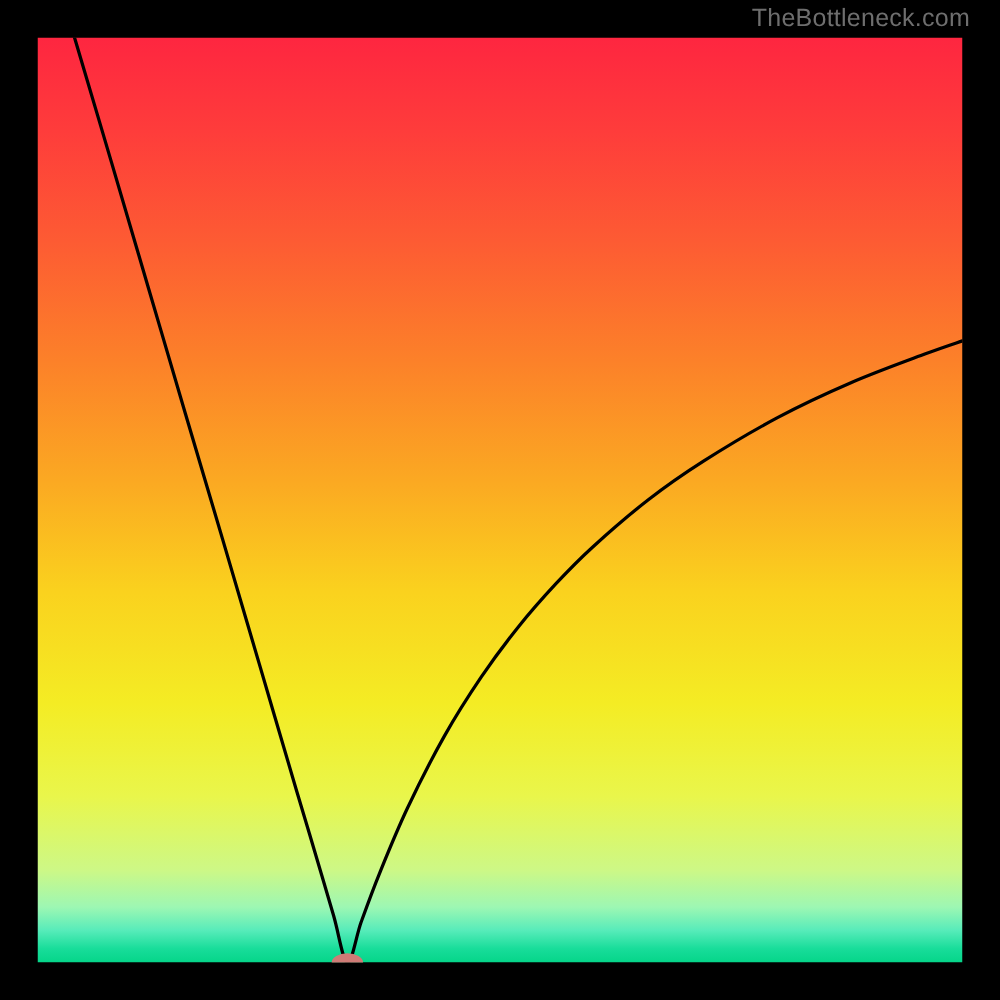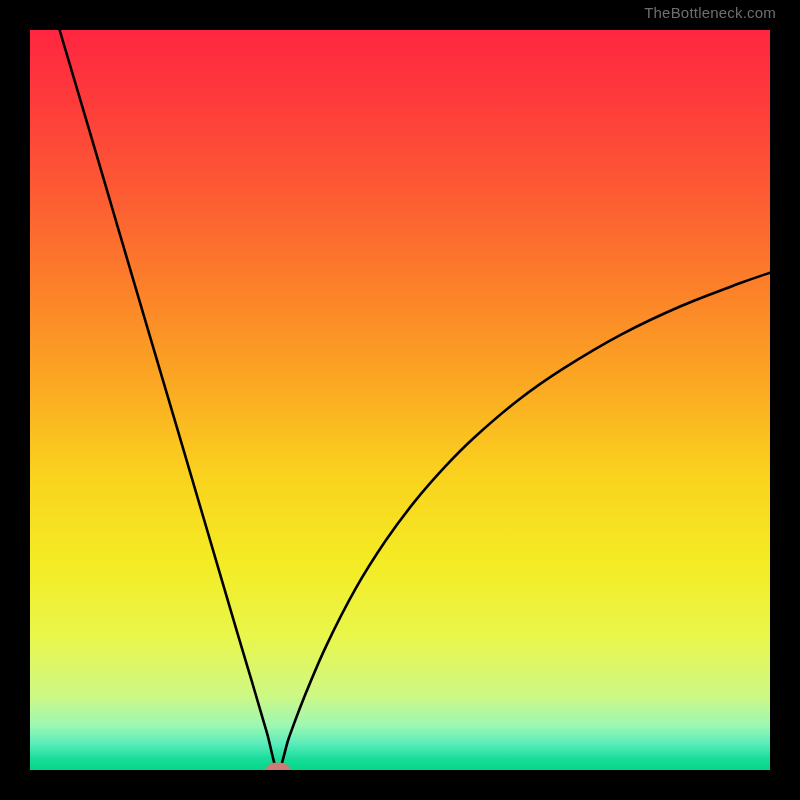--- a/index.html
+++ b/index.html
@@ -14,21 +14,21 @@
   .outer {
     position: relative;
     width: 800px;
     height: 800px;
     background: #000;
   }
   .watermark {
     position: absolute;
     top: 4px;
     right: 24px;
-    font-size: 15px;
+    font-size: 20px;
     font-weight: 500;
     color: #6e6e6e;
     letter-spacing: 0.2px;
   }
   .plot-wrap {
     position: absolute;
     left: 30px;
     top: 30px;
     width: 740px;
     height: 740px;

